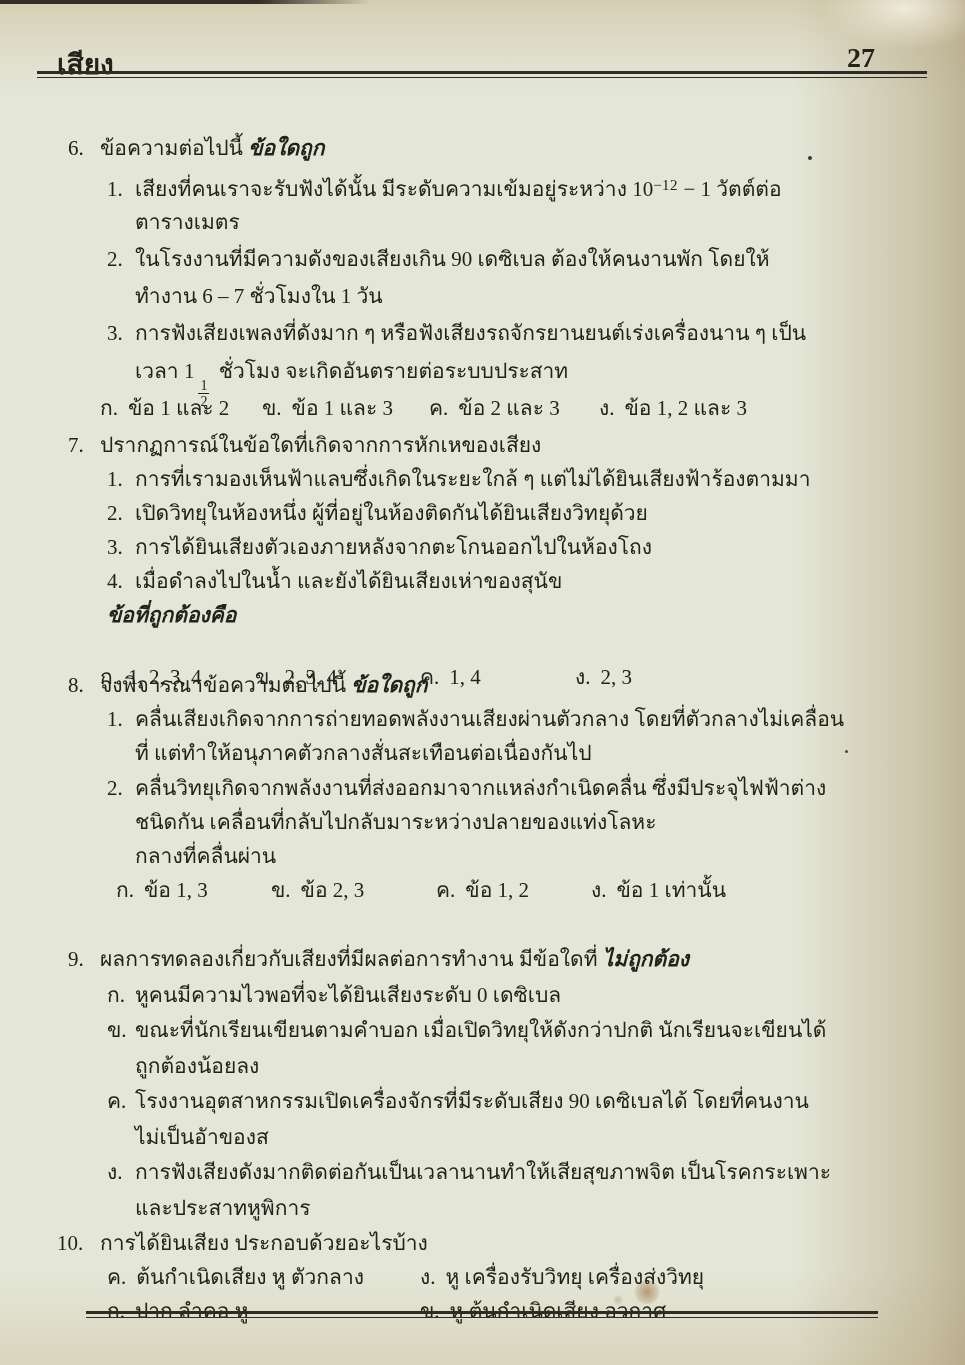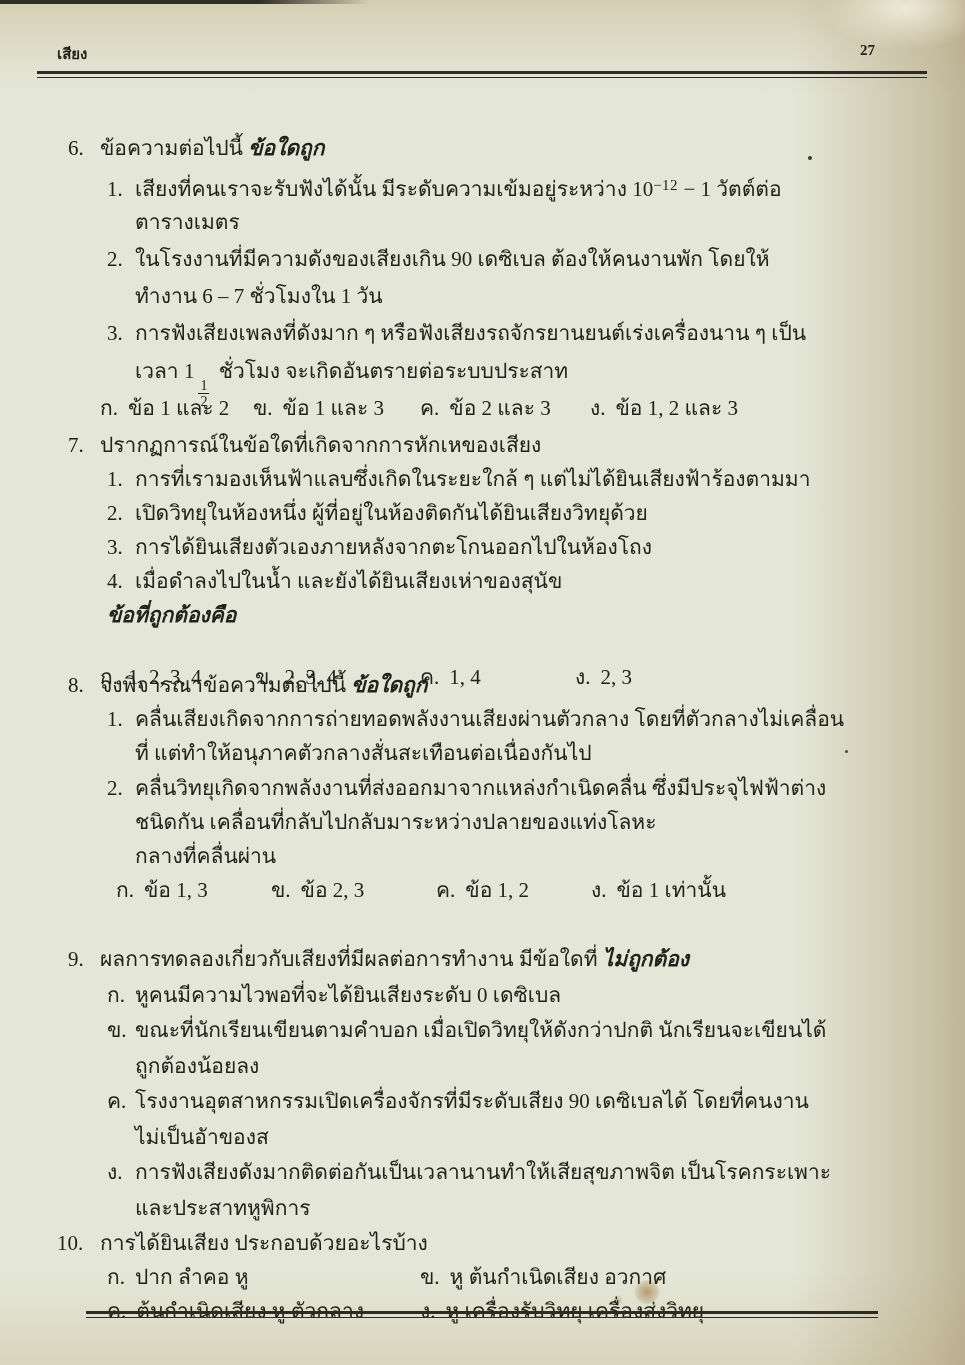--- a/index.html
+++ b/index.html
@@ -10,42 +10,42 @@
     font-family:"Liberation Serif","DejaVu Serif",serif;
     color:#23221a;
     background:
       radial-gradient(ellipse 120px 60px at 905px 8px, rgba(245,242,228,.85), rgba(245,242,228,0) 70%),
       linear-gradient(90deg, rgba(195,178,140,0) 82%, rgba(172,152,112,.45) 96%, rgba(160,140,100,.55) 100%),
       linear-gradient(180deg, rgba(201,185,148,.55) 0%, rgba(201,185,148,.25) 3%, rgba(201,185,148,0) 7%),
       linear-gradient(180deg, rgba(206,192,156,0) 93%, rgba(196,180,140,.35) 100%),
       #e4e7d8;
   }
   .edge-top{position:absolute;top:0;left:0;width:370px;height:4px;background:linear-gradient(90deg,#14120e 0%,#14120e 70%,rgba(20,18,14,0) 100%);opacity:.85;}
-  .hdr{position:absolute;top:42px;left:57px;right:90px;display:flex;justify-content:space-between;font-size:15px;font-weight:bold;}
+  .hdr{position:absolute;top:42px;left:57px;right:90px;display:flex;justify-content:space-between;font-size:28px;font-weight:bold;}
   .rule{height:3px;border-top:3px solid #2c2b24;border-bottom:1px solid #2c2b24;}
   .rule-top{position:absolute;top:71px;left:37px;width:890px;}
   .rule-bottom{position:absolute;top:1311px;left:86px;width:792px;}
   .q{position:absolute;left:0;width:965px;}
   .ln{white-space:nowrap;font-size:21px;}
   .q6 .ln{height:37.1px;line-height:37.1px;}
   .q7 .ln{height:34px;line-height:34px;}
   .q8 .ln{height:34.2px;line-height:34.2px;}
   .q9 .ln{height:35.5px;line-height:35.5px;}
   .q10 .ln{height:34px;line-height:34px;}
   .t{padding-left:68px;}
   .t10{padding-left:57px;}
   .it{padding-left:107px;}
   .ct{padding-left:135px;}
   .ans{padding-left:100px;}
   .qn{display:inline-block;width:32px;}
   .inum{display:inline-block;width:28px;}
   .em{font-weight:bold;font-style:italic;}
   .albl{display:inline-block;margin-right:10px;}
   .acell{display:inline-block;}
-  .q6 .c1{width:153px;} .q6 .c2{width:167px;} .q6 .c3{width:170px;}
+  .q6 .c1{width:153px;} .q6 .c2{width:167px;margin-left:9px;} .q6 .c3{width:170px;}
   .q7 .c1{width:155px;} .q7 .c2{width:165px;margin-top:28px;} .q7 .c3{width:155px;}
   .q8 .c1{width:155px;margin-left:16px;} .q8 .c2{width:165px;} .q8 .c3{width:155px;}
   .opt1{display:inline-block;width:313px;}
   sup{font-size:15px;vertical-align:6px;letter-spacing:.5px;}
   .frac{display:inline-flex;flex-direction:column;align-items:center;vertical-align:-12px;line-height:1.05;font-size:14px;margin:0 4px;}
   .fd{border-top:1.4px solid #23221a;padding:1px 2px 0 2px;}
   .speck1{position:absolute;left:808px;top:156px;width:4px;height:4px;border-radius:50%;background:#3a382e;}
   .speck2{position:absolute;left:845px;top:750px;width:3px;height:3px;border-radius:50%;background:#4a473a;}
   .stain{position:absolute;left:634px;top:1280px;width:26px;height:24px;border-radius:50%;
     background:radial-gradient(circle, rgba(146,96,35,.55), rgba(146,96,35,.18) 60%, rgba(146,96,35,0) 75%);}
@@ -153,21 +153,21 @@
       <span class="inum">ง.</span><span>การฟังเสียงดังมากติดต่อกันเป็นเวลานานทำให้เสียสุขภาพจิต  เป็นโรคกระเพาะ</span>
     </div>
     <div class="ln ct">และประสาทหูพิการ</div>
   </div>
 
   <div class="q q10" style="top:1226px;">
     <div class="ln t10">
       <span class="qn" style="width:43px;">10.</span><span>การได้ยินเสียง  ประกอบด้วยอะไรบ้าง</span>
     </div>
     <div class="ln it">
-      <span class="opt1"><span class="albl">ก.</span><span>ปาก ลำคอ หู</span></span><span><span class="albl">ข.</span><span>หู ต้นกำเนิดเสียง อวกาศ</span></span>
+      <span class="opt1"><span class="albl">ค.</span><span>ต้นกำเนิดเสียง หู ตัวกลาง</span></span><span><span class="albl">ง.</span><span>หู เครื่องรับวิทยุ เครื่องส่งวิทยุ</span></span>
     </div>
     <div class="ln it">
-      <span class="opt1"><span class="albl">ค.</span><span>ต้นกำเนิดเสียง หู ตัวกลาง</span></span><span><span class="albl">ง.</span><span>หู เครื่องรับวิทยุ เครื่องส่งวิทยุ</span></span>
+      <span class="opt1"><span class="albl">ก.</span><span>ปาก ลำคอ หู</span></span><span><span class="albl">ข.</span><span>หู ต้นกำเนิดเสียง อวกาศ</span></span>
     </div>
   </div>
 
   <div class="rule rule-bottom"></div>
 </div>
 
 </body></html>

